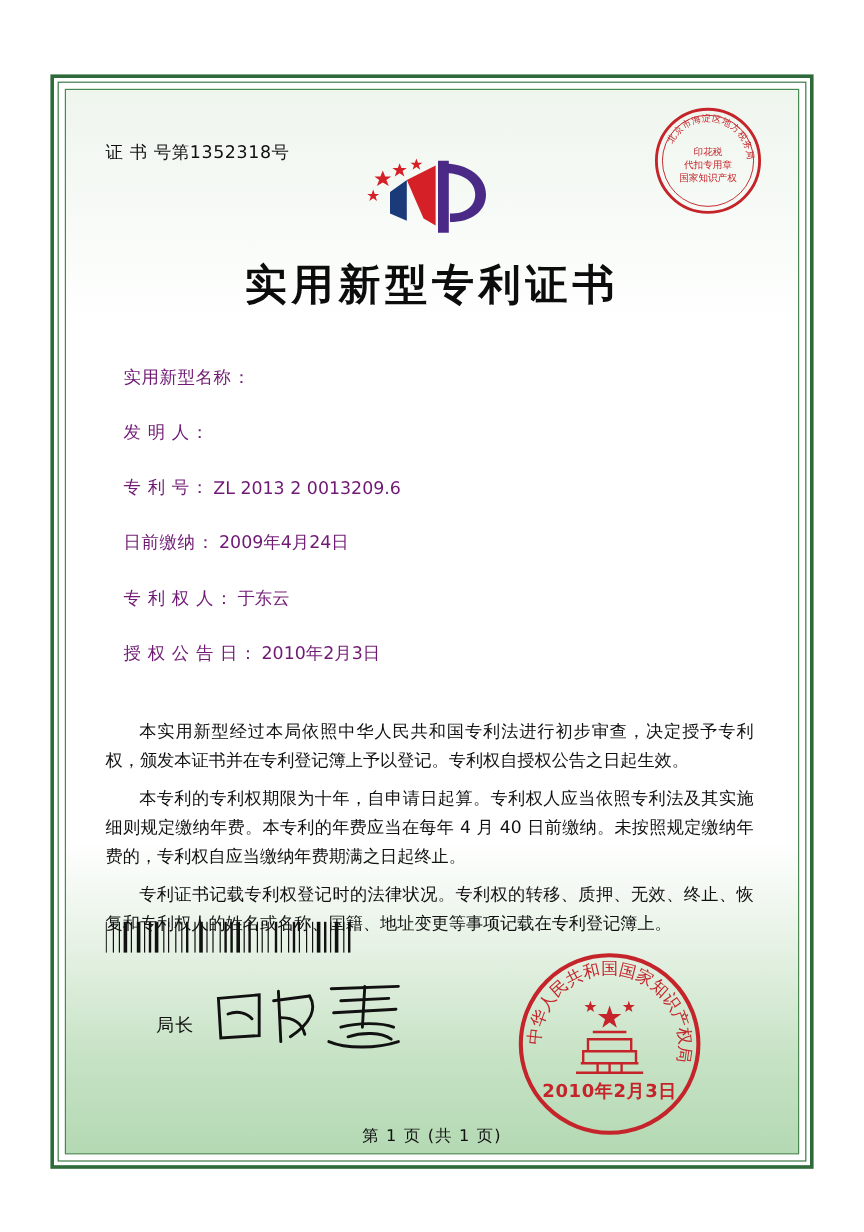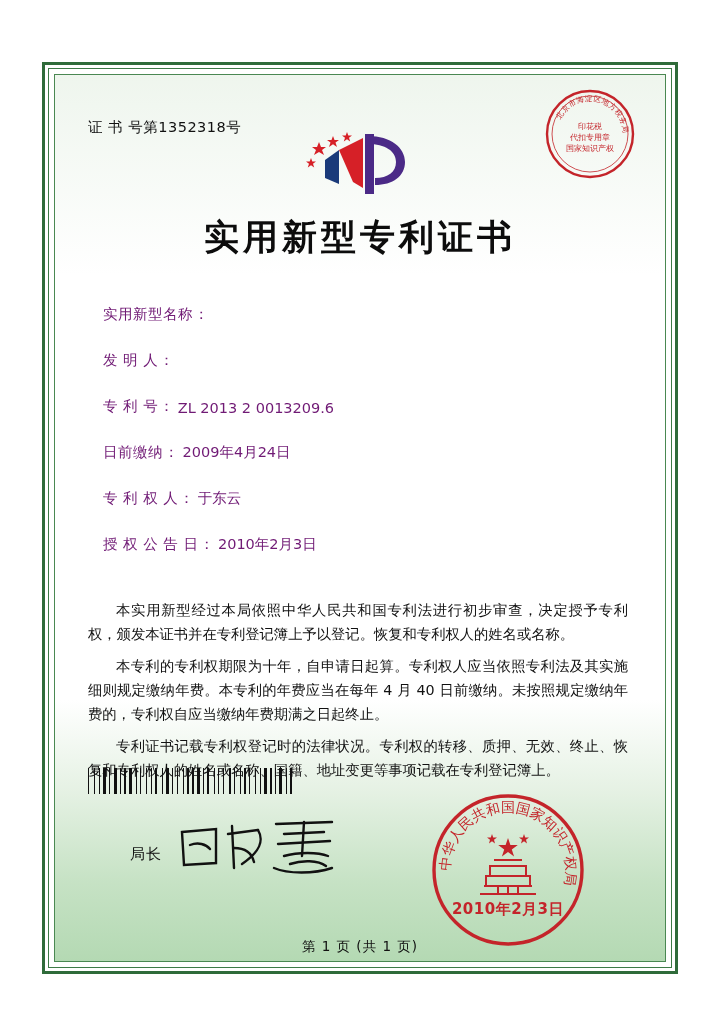--- a/index.html
+++ b/index.html
@@ -334,21 +334,21 @@
 
     <div class="field-row">
       <span class="field-label">授 权 公 告 日</span>
       <span class="field-colon">：</span>
       <span class="field-value">2010年2月3日</span>
     </div>
 
   </div>
 
   <div class="body-text">
-    <p>本实用新型经过本局依照中华人民共和国专利法进行初步审查，决定授予专利权，颁发本证书并在专利登记簿上予以登记。恢复和专利权人的姓名或名称。</p>
+    <p>本实用新型经过本局依照中华人民共和国专利法进行初步审查，决定授予专利权，颁发本证书并在专利登记簿上予以登记。专利权自授权公告之日起生效。</p>
     <p>本专利的专利权期限为十年，自申请日起算。专利权人应当依照专利法及其实施细则规定缴纳年费。本专利的年费应当在每年 4 月 40 日前缴纳。未按照规定缴纳年费的，专利权自应当缴纳年费期满之日起终止。</p>
     <p>专利证书记载专利权登记时的法律状况。专利权的转移、质押、无效、终止、恢复和专利权人的姓名或名称、国籍、地址变更等事项记载在专利登记簿上。</p>
   </div>
 
   <div class="barcode" id="barcode">
       <i style="width:1px"></i>
       <i style="width:3px;background:transparent"></i>
       <i style="width:1px"></i>
       <i style="width:2px;background:transparent"></i>
       <i style="width:1px"></i>

